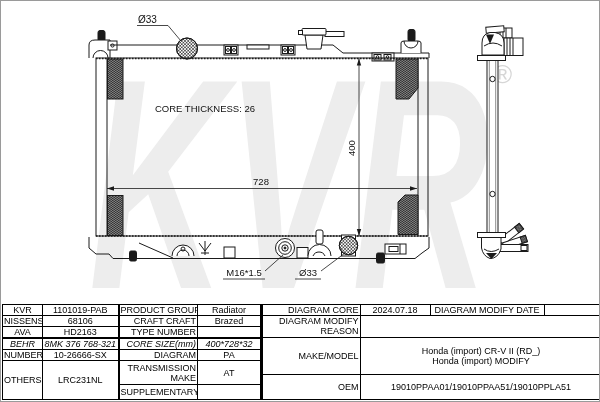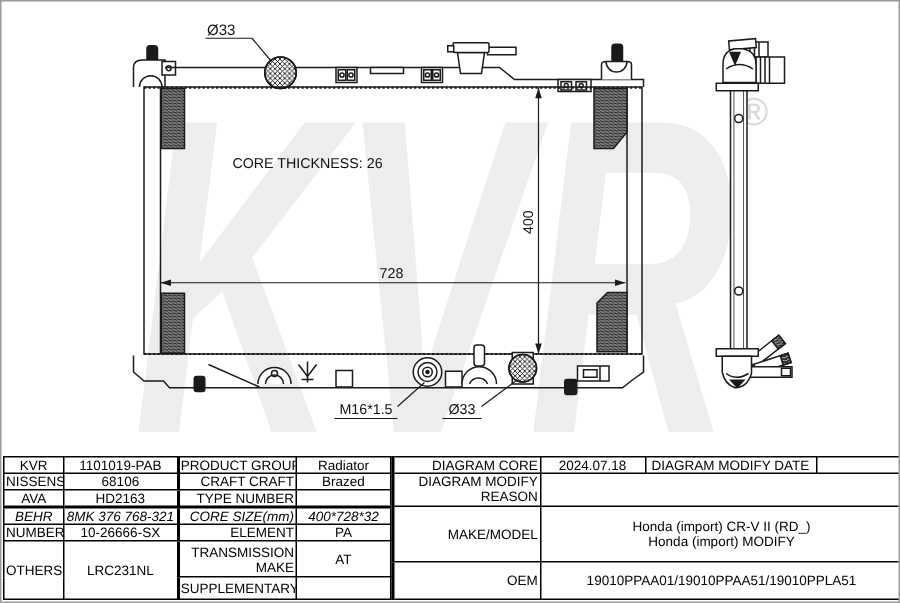--- a/index.html
+++ b/index.html
@@ -260,21 +260,21 @@
       </tr>
       <tr class="thick-t">
         <td class="nw">BEHR</td>
         <td class="nw">8MK 376 768-321</td>
         <td class="nw thick-l">CORE SIZE(mm)</td>
         <td class="nw">400*728*32</td>
       </tr>
       <tr>
         <td class="nw">NUMBER</td>
         <td class="nw">10-26666-SX</td>
-        <td class="nw thick-l">ELEMENT</td>
+        <td class="nw thick-l">DIAGRAM</td>
         <td class="nw">PA</td>
       </tr>
       <tr class="r6">
         <td class="nw" rowspan="2">OTHERS</td>
         <td class="nw" rowspan="2">LRC231NL</td>
         <td class="thick-l">TRANSMISSION MAKE</td>
         <td class="nw">AT</td>
       </tr>
       <tr class="r7">
         <td class="nw thick-l">SUPPLEMENTARY</td>

